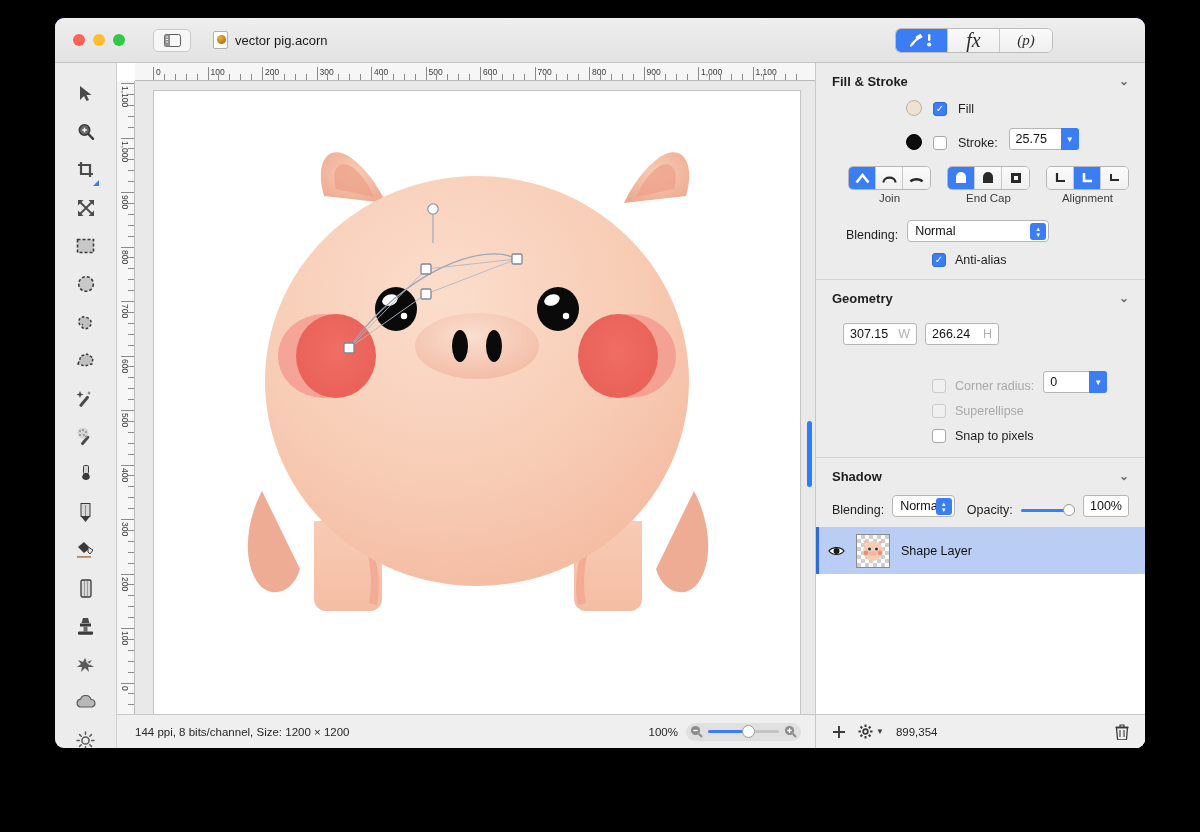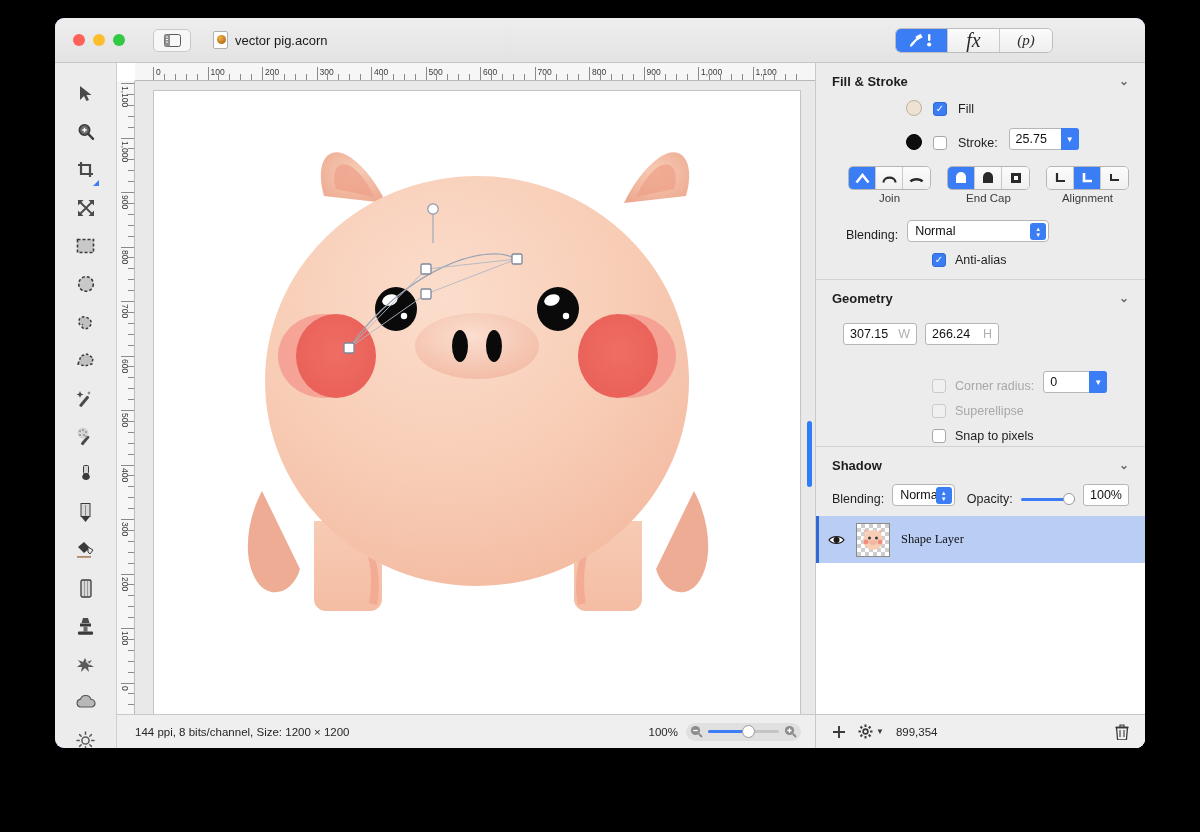--- a/index.html
+++ b/index.html
@@ -230,21 +230,21 @@
     height: 22px; display: flex; align-items: center;
     font-size: 12.5px; color: #111; padding-left: 7px; position: relative;
   }
   .popup-arrow {
     position: absolute; right: 2px; top: 2px;
     width: 16px; height: 17px; background: #3b7df5;
     border-radius: 3px; display: flex; flex-direction: column;
     align-items: center; justify-content: center; color: #fff; font-size: 6px; line-height: 6px;
   }
 
-  .layers { flex: 1; background: #fff; overflow: hidden; font-family: Liberation Serif, serif; }
+  .layers { flex: 1; background: #fff; overflow: hidden; }
   .layer-row {
     display: flex; align-items: center; gap: 11px;
     padding: 8px 12px; height: 47px;
     position: relative;
   }
   .layer-row.sel { background: #b9cdf5; }
   .layer-row.sel::before {
     content: ''; position: absolute; left: 0; top: 0; bottom: 0;
     width: 3px; background: #2f6ad6;
   }
@@ -833,21 +833,21 @@
           <span>0</span>
           <div class="stepper" style="position:absolute;right:-1px;top:-1px;height:22px;">▼</div>
         </div>
       </div>
 
       <div class="row" style="gap:9px;padding-left:116px;margin-top:5px;">
         <div class="cbox dis"></div>
         <span class="lbl-dis">Superellipse</span>
       </div>
 
-      <div class="row" style="gap:9px;padding-left:116px;margin-top:5px;">
+      <div class="row" style="gap:9px;padding-left:116px;margin-top:5px;margin-bottom:11px;">
         <div class="cbox"></div>
         <span>Snap to pixels</span>
       </div>
 
       <div class="divider"></div>
 
       <div class="sec-head">
         <span>Shadow</span>
         <span class="chev">⌄</span>
       </div>

